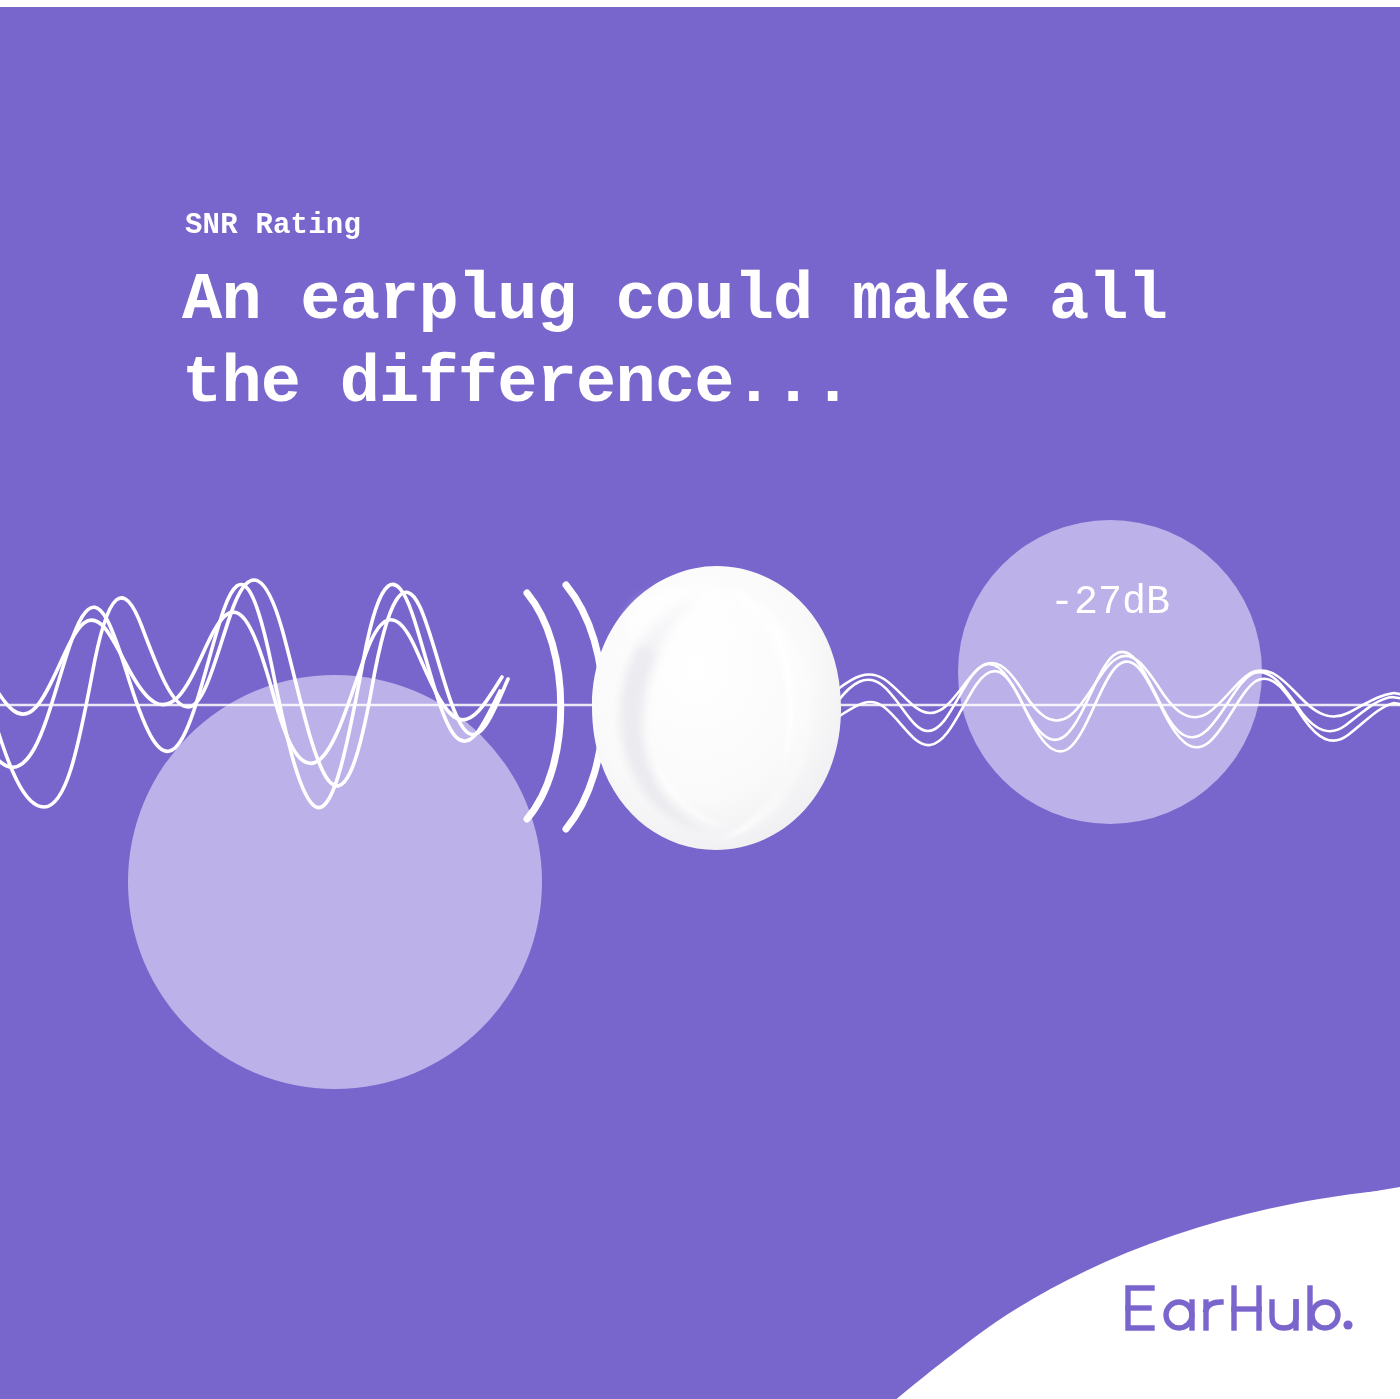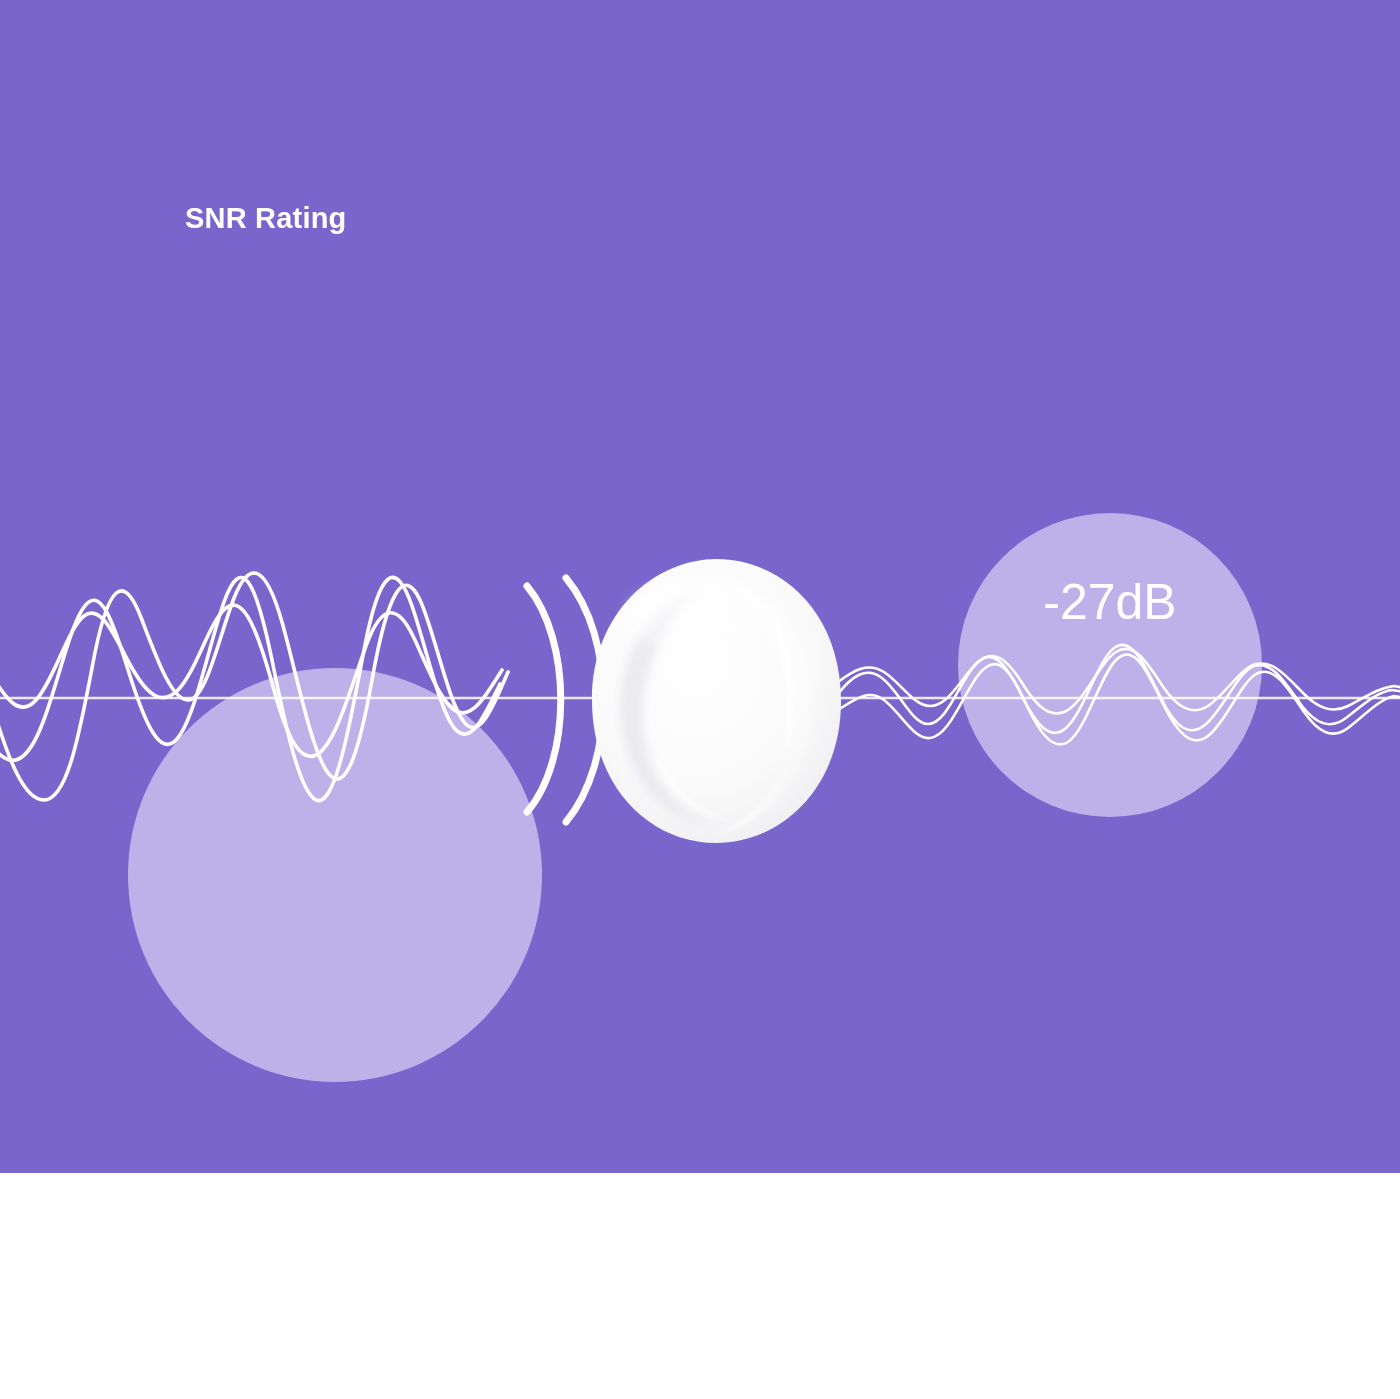--- a/index.html
+++ b/index.html
@@ -3,24 +3,25 @@
 <meta charset="utf-8">
 <style>
   html, body {
     margin: 0;
     padding: 0;
     background: #ffffff;
   }
   #canvas {
     position: relative;
     width: 1400px;
-    height: 1173px;
+    height: 1392px;
     overflow: hidden;
     background: #7966CD;
-    font-family: Liberation Sans, sans-serif;
+    font-family: Liberation Mono, monospace;
+    margin-top: 7px;
     -webkit-font-smoothing: antialiased;
   }
 
   
   .eyebrow {
     position: absolute;
     left: 185px;
     top: 204px;
     font-size: 29px;
     font-weight: bold;
@@ -63,21 +64,21 @@
   #badge-loud-label {
     left: 135px;
     top: 900px;
     width: 400px;
     font-size: 50px;
   }
   #badge-reduced-label {
     left: 960px;
     top: 573px;
     width: 300px;
-    font-size: 50px;
+    font-size: 40px;
   }
 
   
   .earplug-wrap {
     position: absolute;
     left: 589px;
     top: 556px;
     width: 255px;
     height: 290px;
   }
@@ -219,20 +220,22 @@
                C 202,160 200,106 182,66 Z" fill="#FFFFFF" opacity="0.9" filter="url(#plugSoft)"></path>
 
       <path d="M 68,206 C 84,240 112,262 146,266
                C 112,258 86,238 70,204 Z" fill="#FFFFFF" opacity="0.95" filter="url(#plugSoft)"></path>
     </svg>
   </div>
 
   <div class="eyebrow">SNR Rating</div>
 
   <div class="headline">
+    <span class="hl-line">An earplug could make all</span>
+    <span class="hl-line">the difference...</span>
   </div>
 
 
   <div class="badge-label" id="badge-reduced-label">-27dB</div>
 
   <div class="logo">
     <svg width="240" height="56" viewBox="0 0 240 56" xmlns="http://www.w3.org/2000/svg">
       <g fill="none" stroke="#7A65CD" stroke-width="5.4" stroke-linecap="square" stroke-linejoin="miter">
 
         <path d="M30,6 L6,6 L6,46 L30,46"></path>

